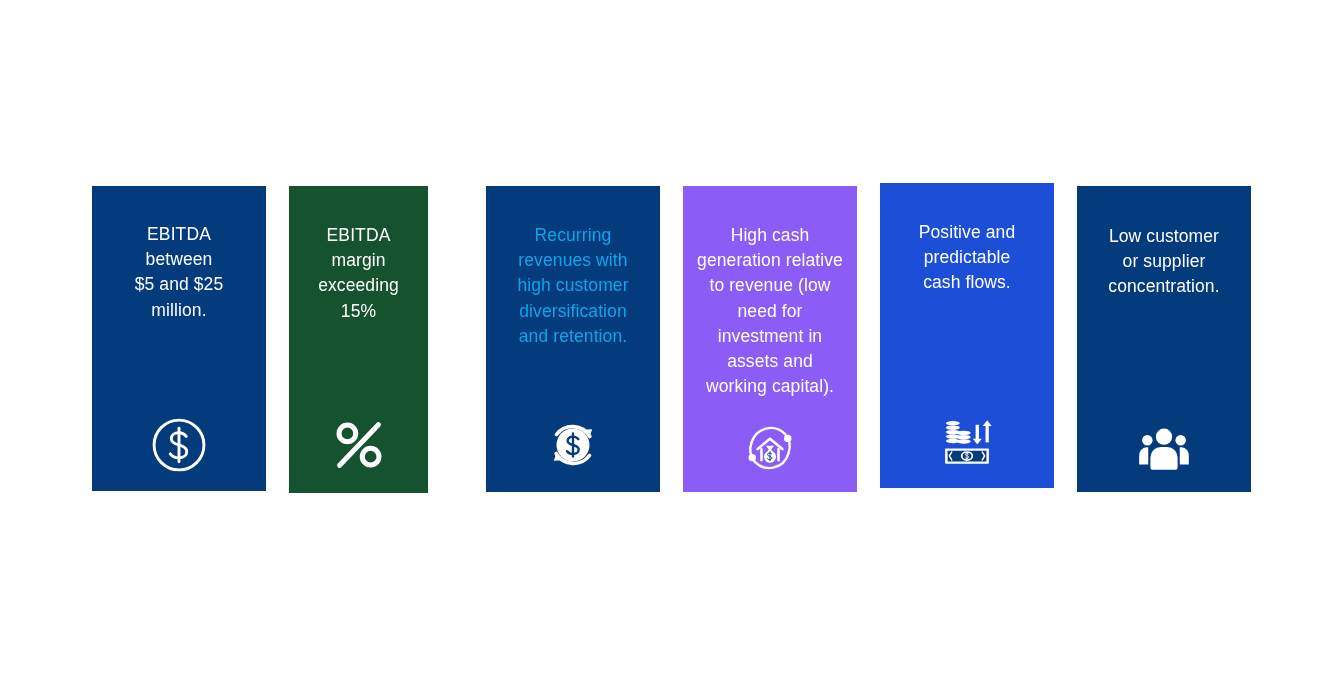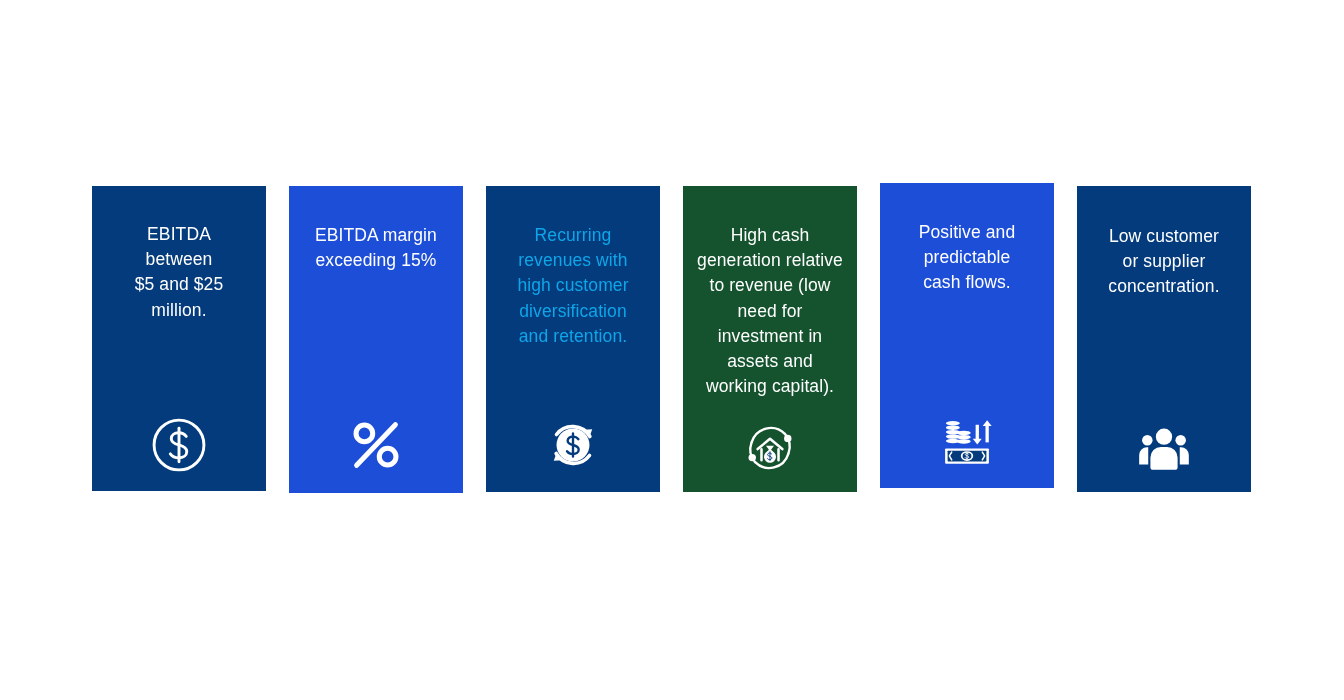--- a/index.html
+++ b/index.html
@@ -62,21 +62,21 @@
 $5 and $25
 million.</div>
       <div class="card-icon" style="top: 230px; height: 58px;">
         <svg width="58" height="58" viewBox="0 0 64 64" fill="none">
           <circle cx="32" cy="32" r="27.5" stroke="#ffffff" stroke-width="3.2" fill="none"></circle>
           <path d="M40 22.5c-2.2-2.8-5-4-8.3-4-4.7 0-8.2 2.6-8.2 6.5 0 4 3.3 5.6 8.3 6.9 5.2 1.4 8.8 3 8.8 7.3 0 4.2-3.8 7-9 7-3.8 0-6.9-1.3-9.2-4.4" stroke="#ffffff" stroke-width="3.2" stroke-linecap="round" fill="none"></path>
           <path d="M32 13.5v37" stroke="#ffffff" stroke-width="3.2" stroke-linecap="round"></path>
         </svg>
       </div>
     </div>
-    <div class="card" style="left: 289px; top: 186px; width: 174px; height: 307px; background: #1d4ed8;">
+    <div class="card" style="left: 289px; top: 186px; width: 139px; height: 307px; background: #14532d;">
       <div class="card-text" style="margin-top: 37px; color: rgb(255, 255, 255);">EBITDA margin
 exceeding 15%</div>
       <div class="card-icon" style="top: 228px; height: 62px;">
         <svg width="62" height="62" viewBox="0 0 64 64" fill="none">
           <line x1="52" y1="11" x2="12" y2="53" stroke="#ffffff" stroke-width="5.2" stroke-linecap="round"></line>
           <circle cx="20" cy="20" r="8.6" stroke="#ffffff" stroke-width="5.2" fill="none"></circle>
           <circle cx="44" cy="44" r="8.6" stroke="#ffffff" stroke-width="5.2" fill="none"></circle>
         </svg>
       </div>
     </div>
@@ -91,21 +91,21 @@
           <circle cx="32" cy="32" r="18.2" fill="#ffffff"></circle>
           <path d="M38 25.6c-1.6-2-3.6-2.9-6.1-2.9-3.3 0-5.8 1.8-5.8 4.5 0 2.8 2.3 3.9 5.9 4.8 3.7 1 6.3 2.1 6.3 5.1 0 2.9-2.7 4.9-6.4 4.9-2.7 0-4.9-.9-6.5-3.1" stroke="#043b7c" stroke-width="2.6" stroke-linecap="round" fill="none"></path>
           <path d="M32 19.3v25.4" stroke="#043b7c" stroke-width="2.6" stroke-linecap="round"></path>
           <path d="M50.6 22.6A22.2 22.2 0 0 0 13.8 20.4" stroke="#ffffff" stroke-width="4" stroke-linecap="round" fill="none"></path>
           <path d="M13.4 41.4a22.2 22.2 0 0 0 36.8 2.2" stroke="#ffffff" stroke-width="4" stroke-linecap="round" fill="none"></path>
           <path d="M43.8 15.3l9.4-0.6-3.3 9.2z" fill="#ffffff"></path>
           <path d="M20.2 48.7l-9.4 0.6 3.3-9.2z" fill="#ffffff"></path>
         </svg>
       </div>
     </div>
-    <div class="card" style="left: 683px; top: 186px; width: 174px; height: 306px; background: #14532d;">
+    <div class="card" style="left: 683px; top: 186px; width: 174px; height: 306px; background: #8b5cf6;">
       <div class="card-text" style="margin-top: 37px; color: rgb(255, 255, 255);">High cash
 generation relative
 to revenue (low
 need for
 investment in
 assets and
 working capital).</div>
       <div class="card-icon" style="top: 233px; height: 58px;">
         <svg width="58" height="58" viewBox="0 0 64 64" fill="none">
           <path d="M48.6 16.6A22 22 0 0 1 52.4 38" stroke="#ffffff" stroke-width="2.6" stroke-linecap="round" fill="none"></path>

